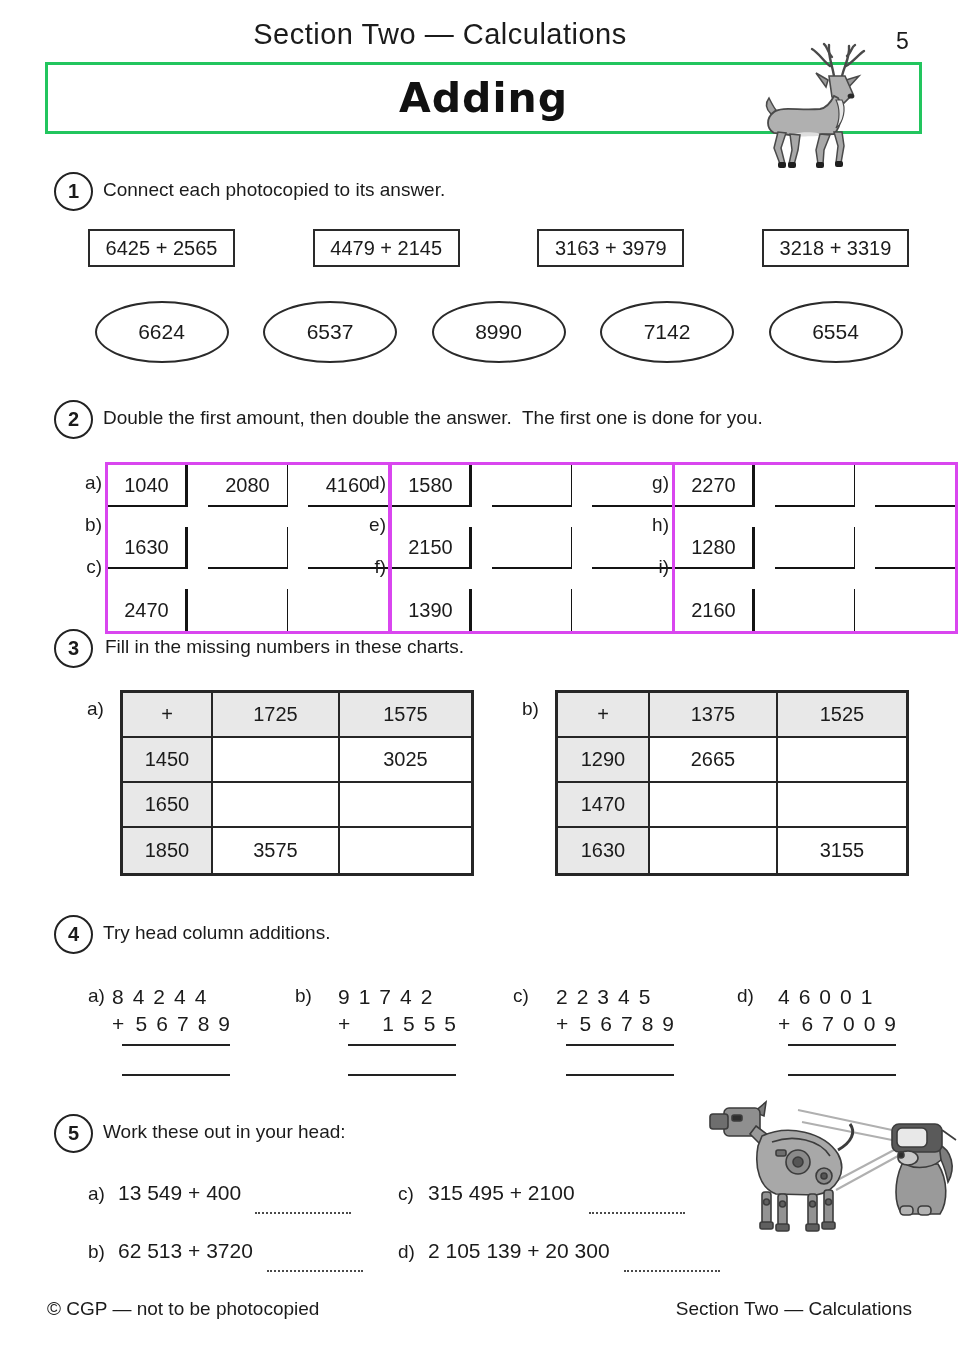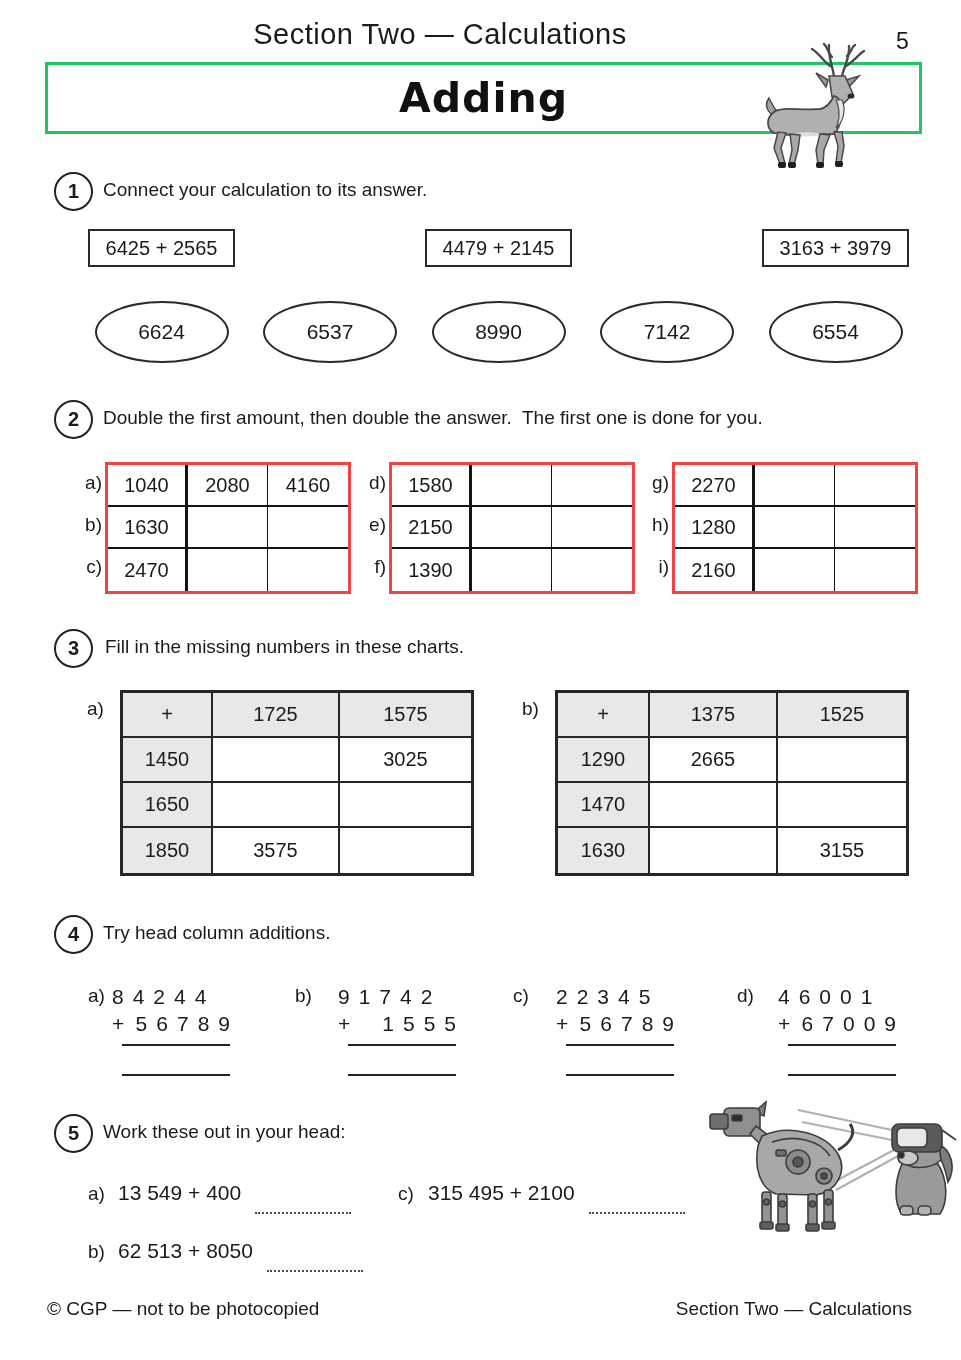--- a/index.html
+++ b/index.html
@@ -28,21 +28,21 @@
           justify-content:center;font-size:20px;box-sizing:border-box;}
   .q1-slot{width:147px;display:flex;justify-content:center;}
   .q1-ellipse{width:134px;height:62px;border:2.5px solid #2a2a2a;border-radius:50%;
               display:flex;align-items:center;justify-content:center;font-size:21px;box-sizing:border-box;}
 
   
   .q2-group{position:absolute;top:462px;display:flex;}
   .q2-labels{width:24px;display:flex;flex-direction:column;margin-right:3px;}
   .q2-label{height:42px;line-height:42px;text-align:right;font-size:19px;}
   .q2-table{display:grid;grid-template-columns:80px 80px 80px;grid-auto-rows:42px;
-            border:3px solid #ef4444;background:#fff;}
+            border:3px solid #d946ef;background:#fff;gap:20px;}
   .q2-cell{display:flex;align-items:center;justify-content:center;font-size:20px;
            border-right:1.6px solid #141414;border-bottom:2px solid #141414;box-sizing:border-box;}
   .q2-cell:nth-child(3n+1){border-right:3.5px solid #141414;}
   .q2-cell:nth-child(3n){border-right:none;}
   .q2-cell:nth-child(n+7){border-bottom:none;}
 
   
   .q3-chart{position:absolute;top:690px;}
   .q3-chart-label{position:absolute;left:-33px;top:8px;font-size:19px;}
   .q3-table{display:grid;border:3px solid #262626;background:#fff;}
@@ -116,26 +116,27 @@
         <rect x="32" y="120" width="8" height="6" rx="2"></rect>
         <rect x="60" y="120" width="8" height="6" rx="2"></rect>
         <rect x="79" y="119" width="8" height="6" rx="2"></rect>
       </g>
     </svg>
   </div>
 
   <div class="q-circle" style="left:54px;top:172px;">
     <span>1</span>
   </div>
-  <div class="q-prompt" style="left:103px;top:179px;">Connect your calculation to its answer.</div>
+  <div class="q-prompt" style="left:103px;top:179px;">Connect each photocopied to its answer.</div>
 
   <div class="q1-row" style="top:229px;">
     <div class="q1-box">6425 + 2565</div>
     <div class="q1-box">4479 + 2145</div>
     <div class="q1-box">3163 + 3979</div>
+    <div class="q1-box">3218 + 3319</div>
   </div>
   <div class="q1-row" style="top:301px;">
     <div class="q1-slot">
         <div class="q1-ellipse">6624</div>
       </div>
     <div class="q1-slot">
         <div class="q1-ellipse">6537</div>
       </div>
     <div class="q1-slot">
         <div class="q1-ellipse">8990</div>
@@ -313,21 +314,24 @@
   </div>
   <div class="q-prompt" style="left:103px;top:1121px;">Work these out in your head:</div>
 
   <div class="q5-item" style="left:88px;top:1181px;">
     <span class="q5-label">a)</span><span>13 549 + 400</span><span class="q5-dots"></span>
   </div>
   <div class="q5-item" style="left:398px;top:1181px;">
     <span class="q5-label">c)</span><span>315 495 + 2100</span><span class="q5-dots"></span>
   </div>
   <div class="q5-item" style="left:88px;top:1239px;">
-    <span class="q5-label">b)</span><span>62 513 + 8050</span><span class="q5-dots"></span>
+    <span class="q5-label">b)</span><span>62 513 + 3720</span><span class="q5-dots"></span>
+  </div>
+  <div class="q5-item" style="left:398px;top:1239px;">
+    <span class="q5-label">d)</span><span>2 105 139 + 20 300</span><span class="q5-dots"></span>
   </div>
 
   <div class="robot-scene">
     <svg width="258" height="140" viewBox="0 0 258 140">
       <g stroke="#b0b0b0" stroke-width="2" fill="none">
         <path d="M190,32 L96,12"></path>
         <path d="M190,42 L100,24"></path>
         <path d="M192,52 L128,86"></path>
         <path d="M196,58 L134,92"></path>
       </g>

